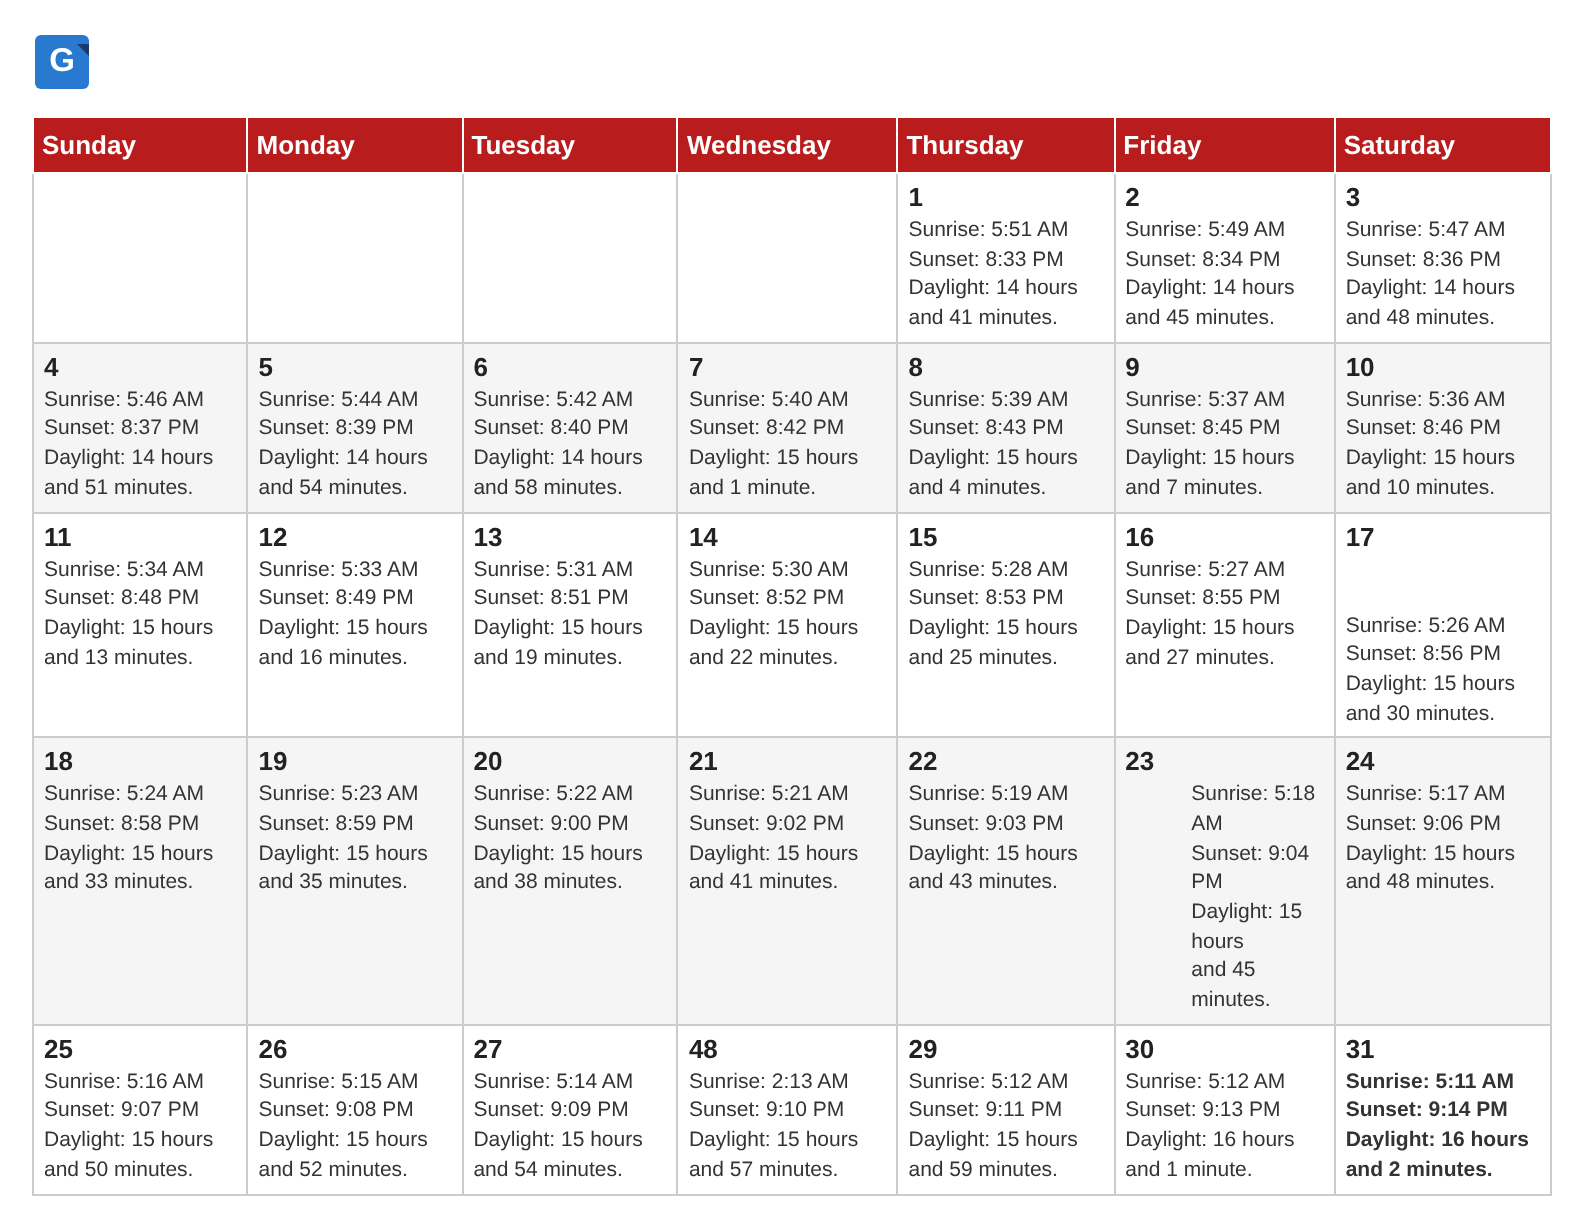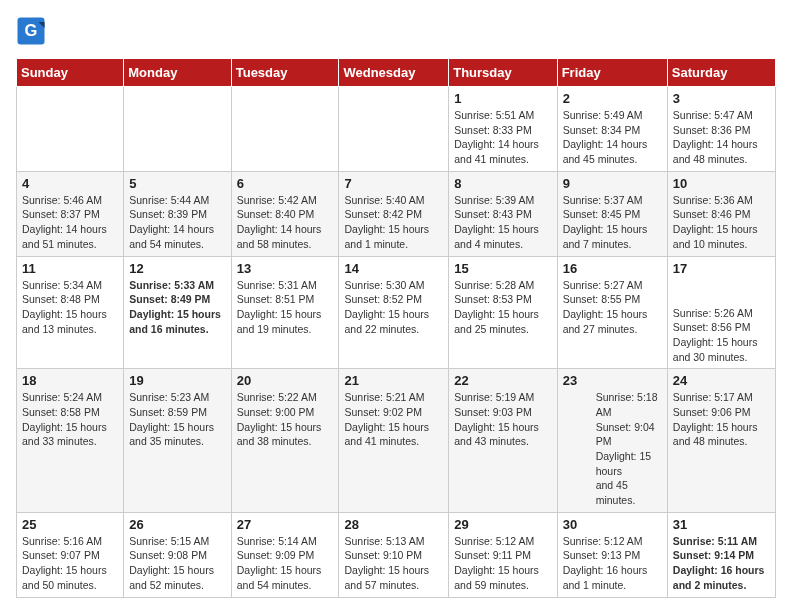--- a/index.html
+++ b/index.html
@@ -203,21 +203,21 @@
       <tr>
         <td>
           <span class="day-num">11</span>
           <div class="day-info" style="white-space: pre-line;">Sunrise: 5:34 AM
 Sunset: 8:48 PM
 Daylight: 15 hours
 and 13 minutes.</div>
         </td>
         <td>
           <span class="day-num">12</span>
-          <div class="day-info" style="white-space: pre-line; font-weight: bold;">Sunrise: 5:33 AM
+          <div class="day-info" style="white-space: pre-line;">Sunrise: 5:33 AM
 Sunset: 8:49 PM
 Daylight: 15 hours
 and 16 minutes.</div>
         </td>
         <td>
           <span class="day-num">13</span>
           <div class="day-info" style="white-space: pre-line;">Sunrise: 5:31 AM
 Sunset: 8:51 PM
 Daylight: 15 hours
 and 19 minutes.</div>
@@ -318,22 +318,22 @@
 and 52 minutes.</div>
         </td>
         <td>
           <span class="day-num">27</span>
           <div class="day-info" style="white-space: pre-line;">Sunrise: 5:14 AM
 Sunset: 9:09 PM
 Daylight: 15 hours
 and 54 minutes.</div>
         </td>
         <td>
-          <span class="day-num">28</span>
-          <div class="day-info" style="white-space: pre-line;">Sunrise: 5:13 AM
+          <span class="day-num">48</span>
+          <div class="day-info" style="white-space: pre-line;">Sunrise: 2:13 AM
 Sunset: 9:10 PM
 Daylight: 15 hours
 and 57 minutes.</div>
         </td>
         <td>
           <span class="day-num">29</span>
           <div class="day-info" style="white-space: pre-line;">Sunrise: 5:12 AM
 Sunset: 9:11 PM
 Daylight: 15 hours
 and 59 minutes.</div>

